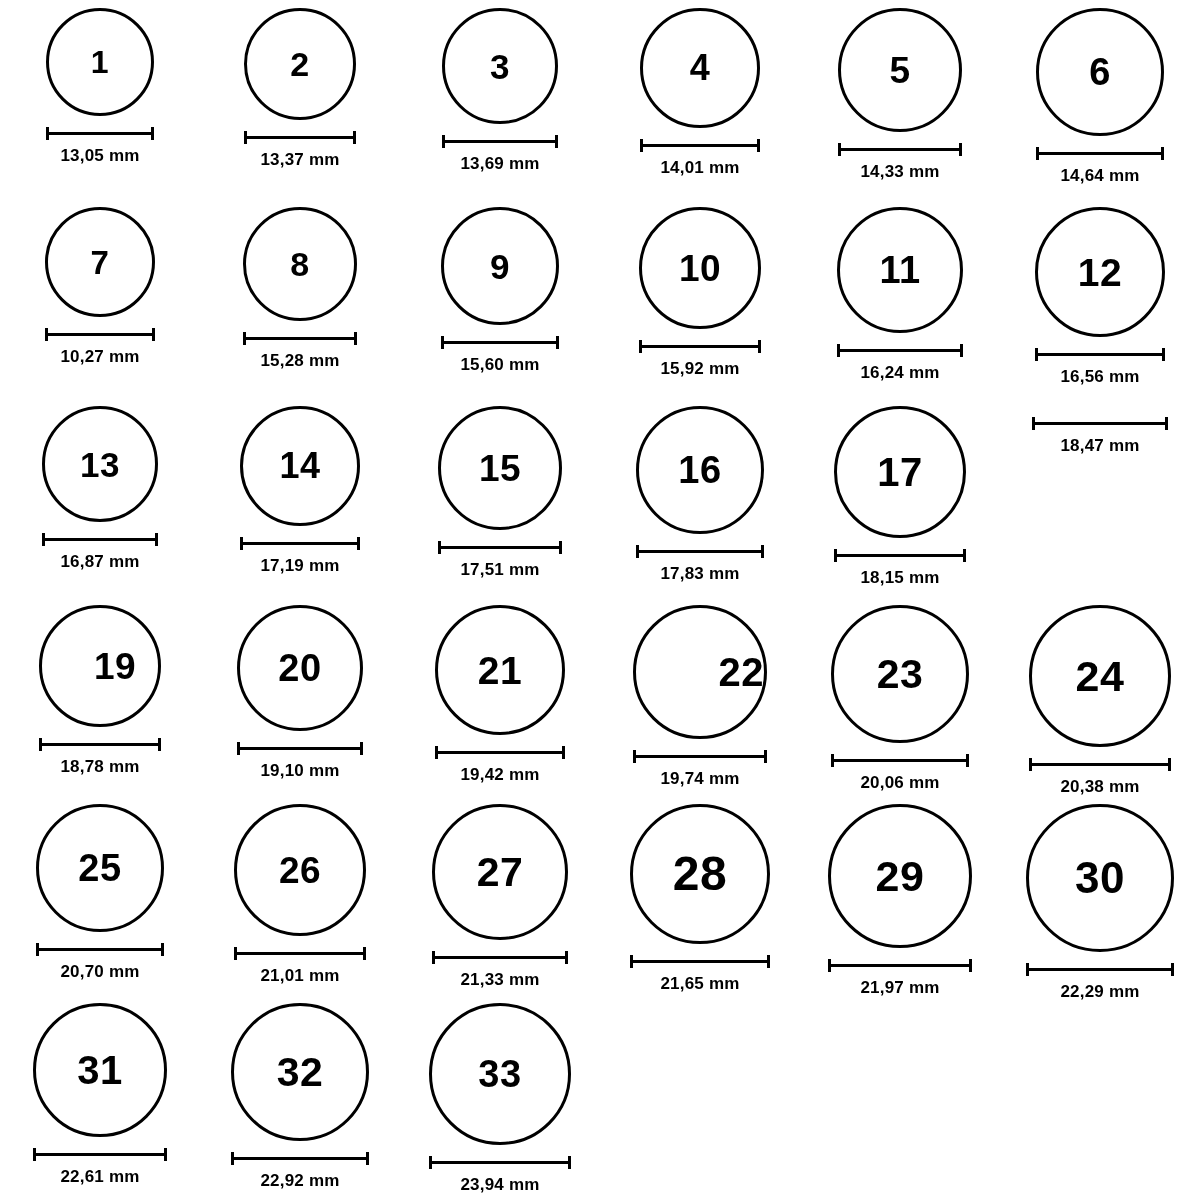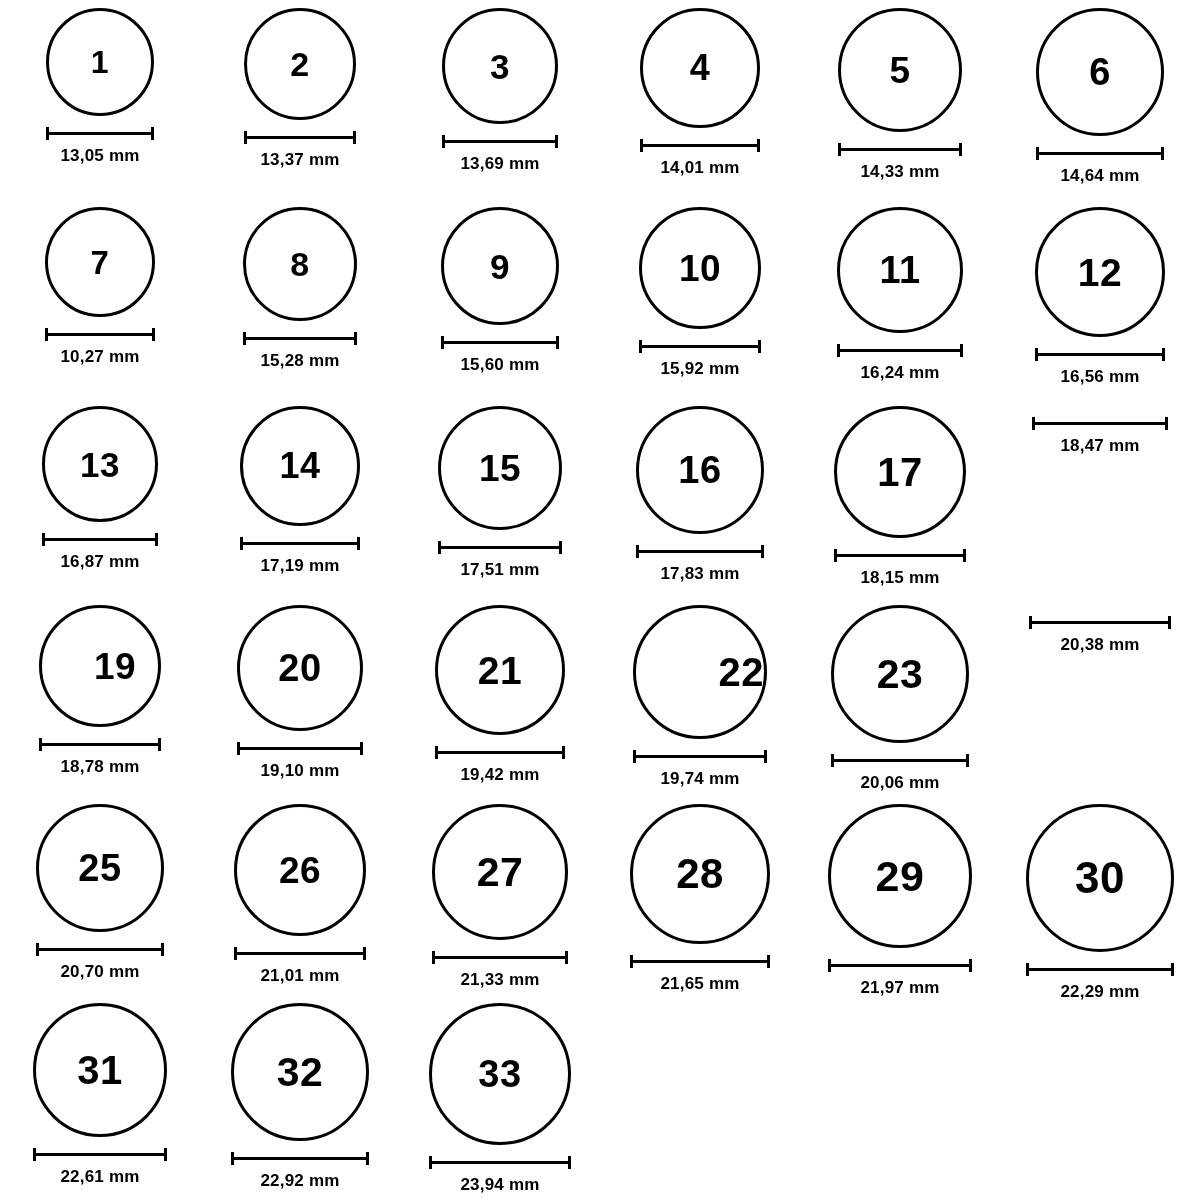--- a/index.html
+++ b/index.html
@@ -381,20 +381,23 @@
         <div class="measure">
           <div class="measure-bar" style="width: 138px;">
             <div class="line"></div>
             <div class="cap left"></div>
             <div class="cap right"></div>
           </div>
         </div>
         <div class="measure-label">20,06 mm</div>
       </div>
       <div class="size-cell">
+        <div class="ring-circle" style="width: 142px; height: 142px;">
+          <span class="ring-number" style="font-size: 43px;">24</span>
+        </div>
         <div class="measure">
           <div class="measure-bar" style="width: 142px;">
             <div class="line"></div>
             <div class="cap left"></div>
             <div class="cap right"></div>
           </div>
         </div>
         <div class="measure-label">20,38 mm</div>
       </div>
       <div class="size-cell">
@@ -431,21 +434,21 @@
           <div class="measure-bar" style="width: 136px;">
             <div class="line"></div>
             <div class="cap left"></div>
             <div class="cap right"></div>
           </div>
         </div>
         <div class="measure-label">21,33 mm</div>
       </div>
       <div class="size-cell">
         <div class="ring-circle" style="width: 140px; height: 140px;">
-          <span class="ring-number" style="font-size: 42px;">28</span>
+          <span class="ring-number" style="font-size: 48px;">28</span>
         </div>
         <div class="measure">
           <div class="measure-bar" style="width: 140px;">
             <div class="line"></div>
             <div class="cap left"></div>
             <div class="cap right"></div>
           </div>
         </div>
         <div class="measure-label">21,65 mm</div>
       </div>

